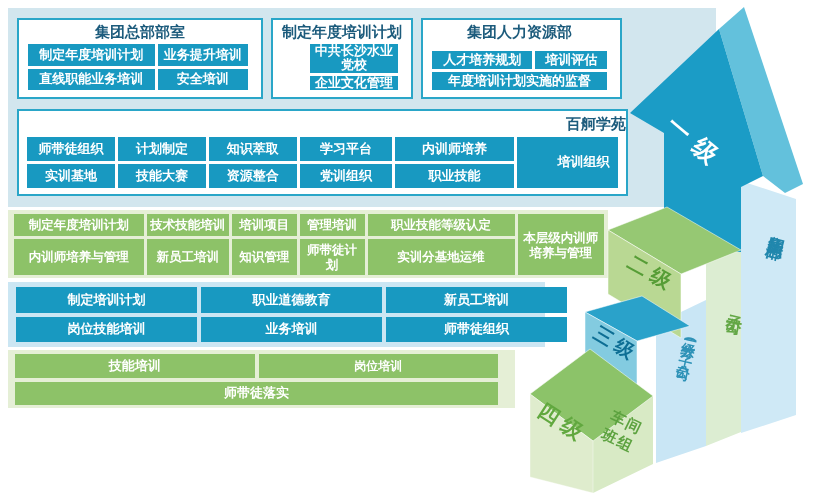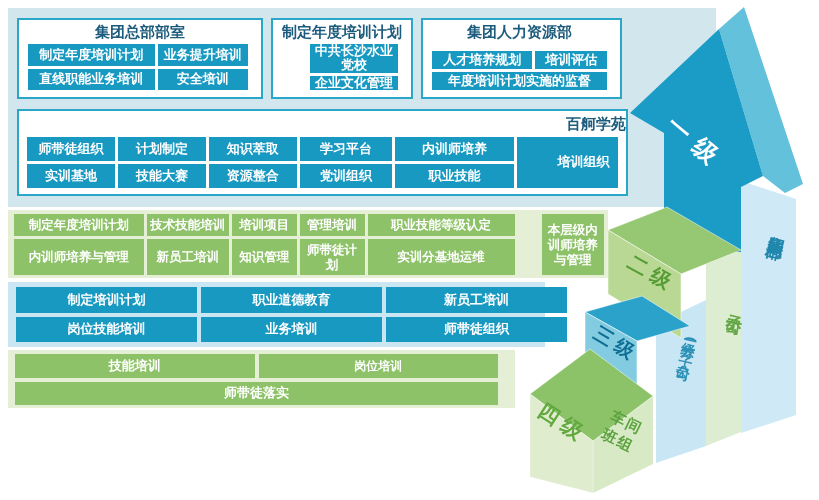--- a/index.html
+++ b/index.html
@@ -21,21 +21,21 @@
         display:flex;align-items:center;justify-content:center;text-align:center;line-height:1.1;}
   .gcell{background:#8dc268;color:#fff;font-weight:bold;font-size:12.5px;
         display:flex;align-items:center;justify-content:center;text-align:center;line-height:1.2;padding:0 2px;box-sizing:border-box;}
   
   .academy{left:17px;top:109px;width:611px;height:87px;}
   .academy-grid{display:grid;grid-template-columns:1fr 1fr 1fr 1.05fr 1.35fr 1.15fr;gap:3px;padding:0 8px 6px 8px;flex:1;}
   .rowspan2{grid-row:1/3;grid-column:6;padding-left:32px;}
   
   .l2grid{left:14px;top:214px;width:590px;height:61px;display:grid;
           grid-template-columns:1.5fr .95fr .75fr .75fr 1.7fr 1fr;gap:3px;}
-  .l2tall{grid-row:1/3;grid-column:6;margin-left:24px;}
+  .l2tall{grid-row:1/3;grid-column:6;}
   
   .l3grid{left:16px;top:287px;width:551px;height:55px;display:grid;grid-template-columns:1fr 1fr 1fr;gap:4px;}
   
   .l4grid{left:15px;top:354px;width:483px;height:51px;display:grid;grid-template-columns:1fr 1fr;gap:4px;}
   .span2{grid-column:1/3;}
   
   #art{left:0;top:0;width:819px;height:500px;pointer-events:none;}
   .lvl{position:absolute;font-weight:bold;text-align:center;white-space:nowrap;}
   .lv1{left:648px;top:127px;width:96px;font-size:24px;color:#fff;letter-spacing:10px;transform:rotate(40deg);}
   .lv2{left:616px;top:260px;width:72px;font-size:20px;color:#569d36;letter-spacing:6px;transform:rotate(29deg);}

